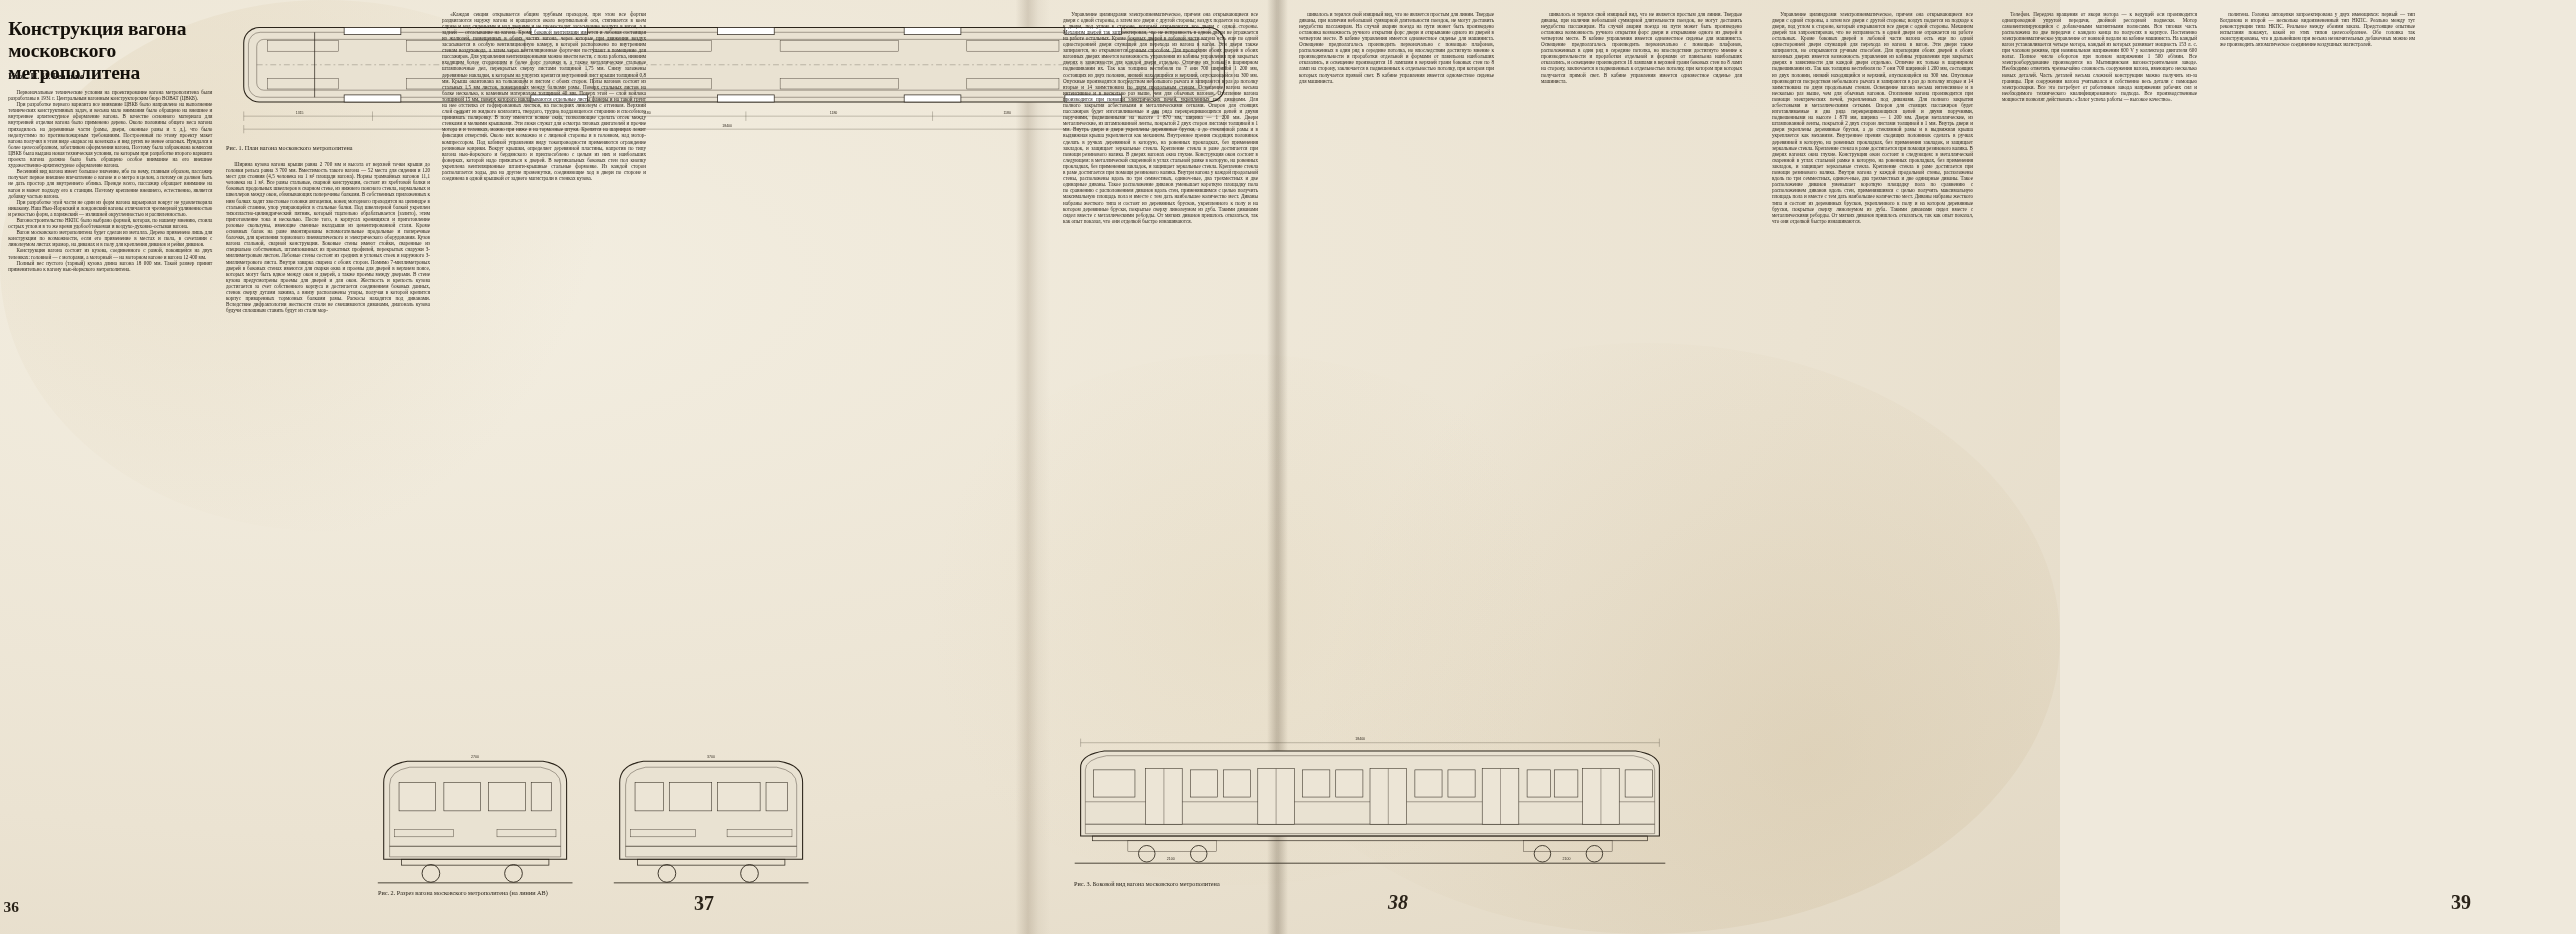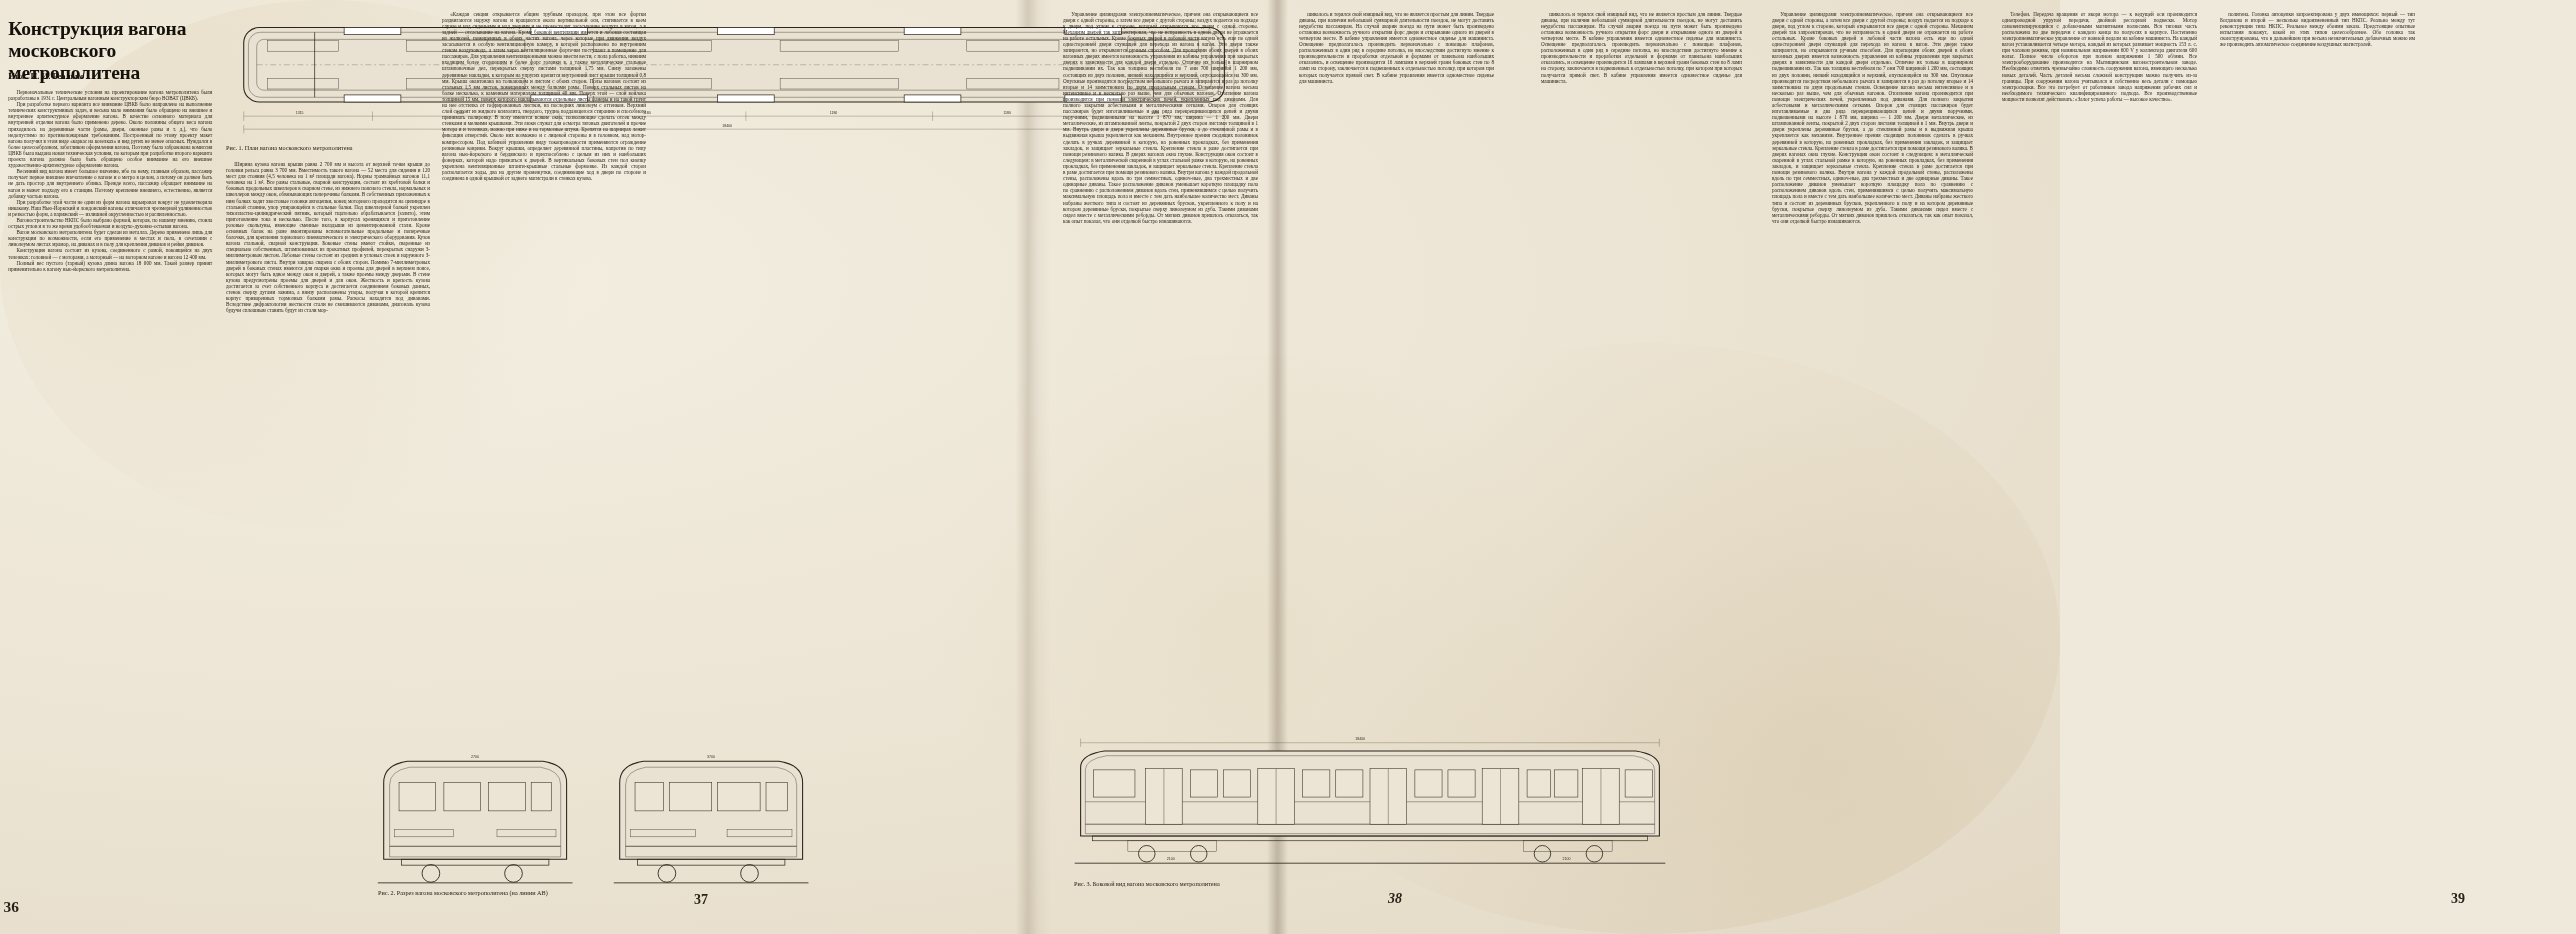--- a/index.html
+++ b/index.html
@@ -58,21 +58,21 @@
     color:#1a1510;
   }
   .caption{
     position:absolute;
     font-size:6.2px;
     color:#1f1a12;
     white-space:nowrap;
   }
   .folio{
     position:absolute;
-    font-size:14px;
+    font-size:20px;
     font-weight:bold;
     color:#2a2319;
   }
   .folio.small{font-size:15.4px;}
 
   
   .fig{position:absolute;}
   .fig svg{display:block;}
   .ink{stroke:#2b241a;fill:none;}
   .inkthin{stroke:#3a3227;fill:none;stroke-width:.7;}

